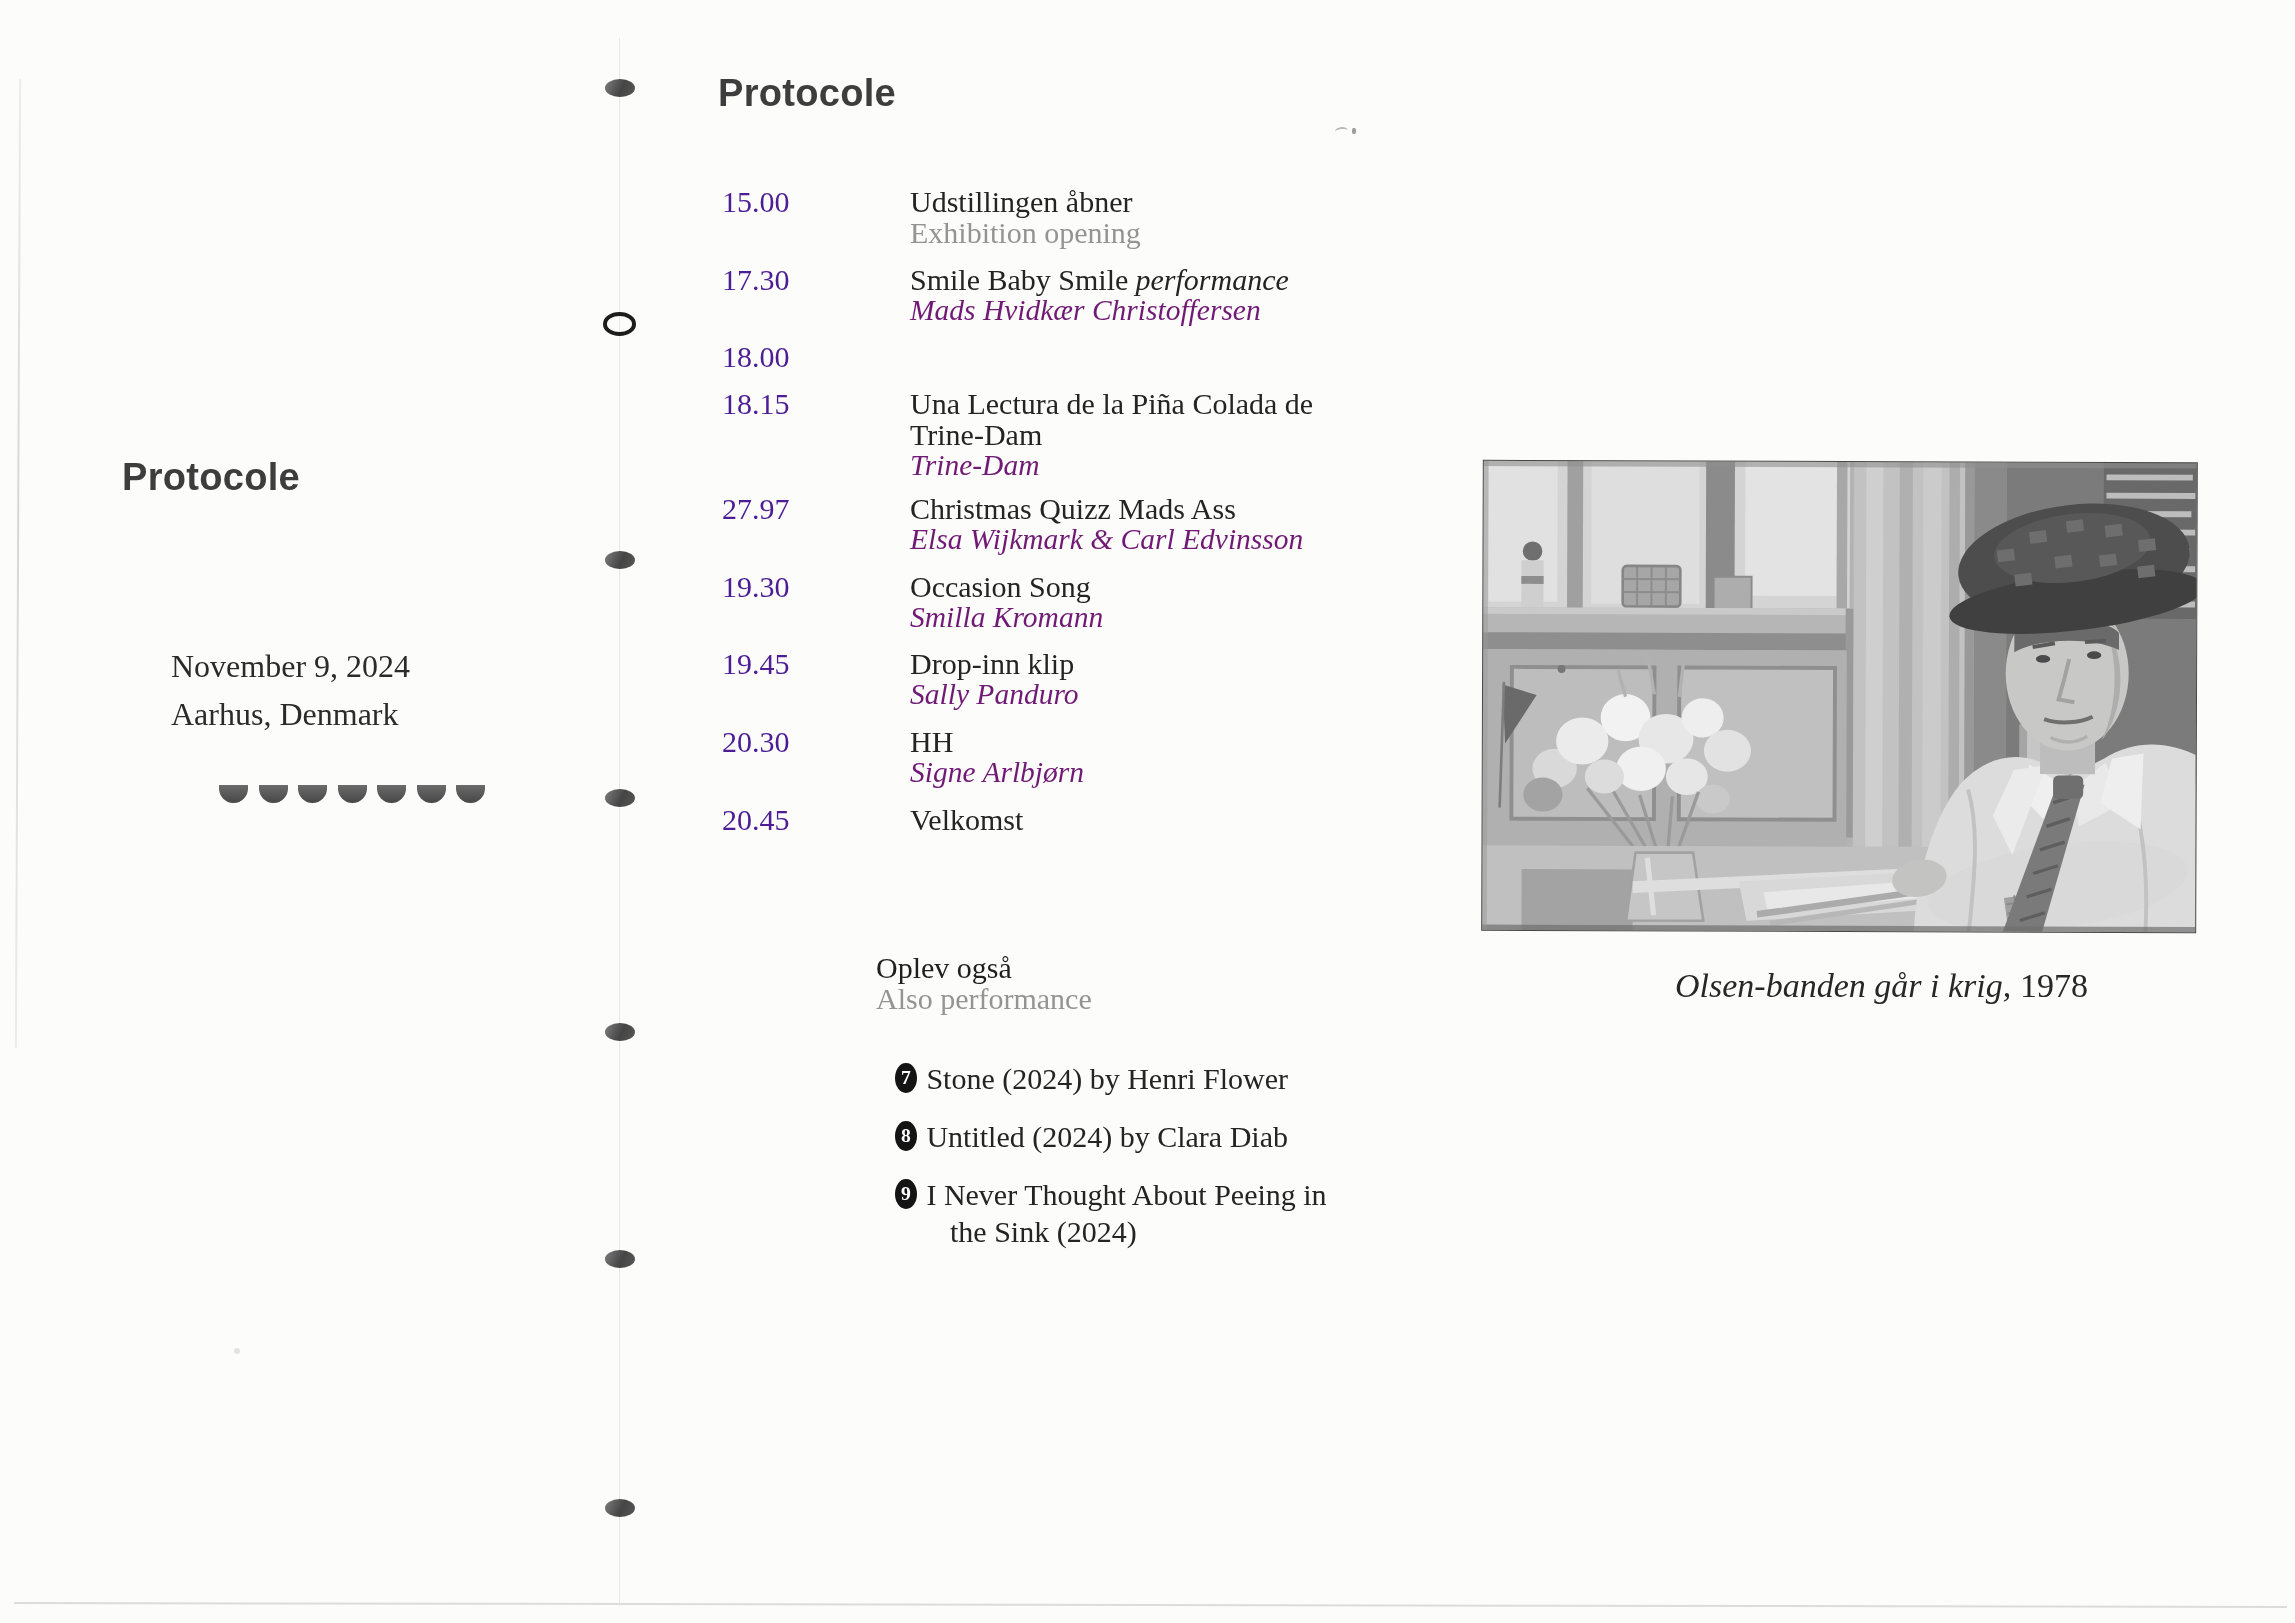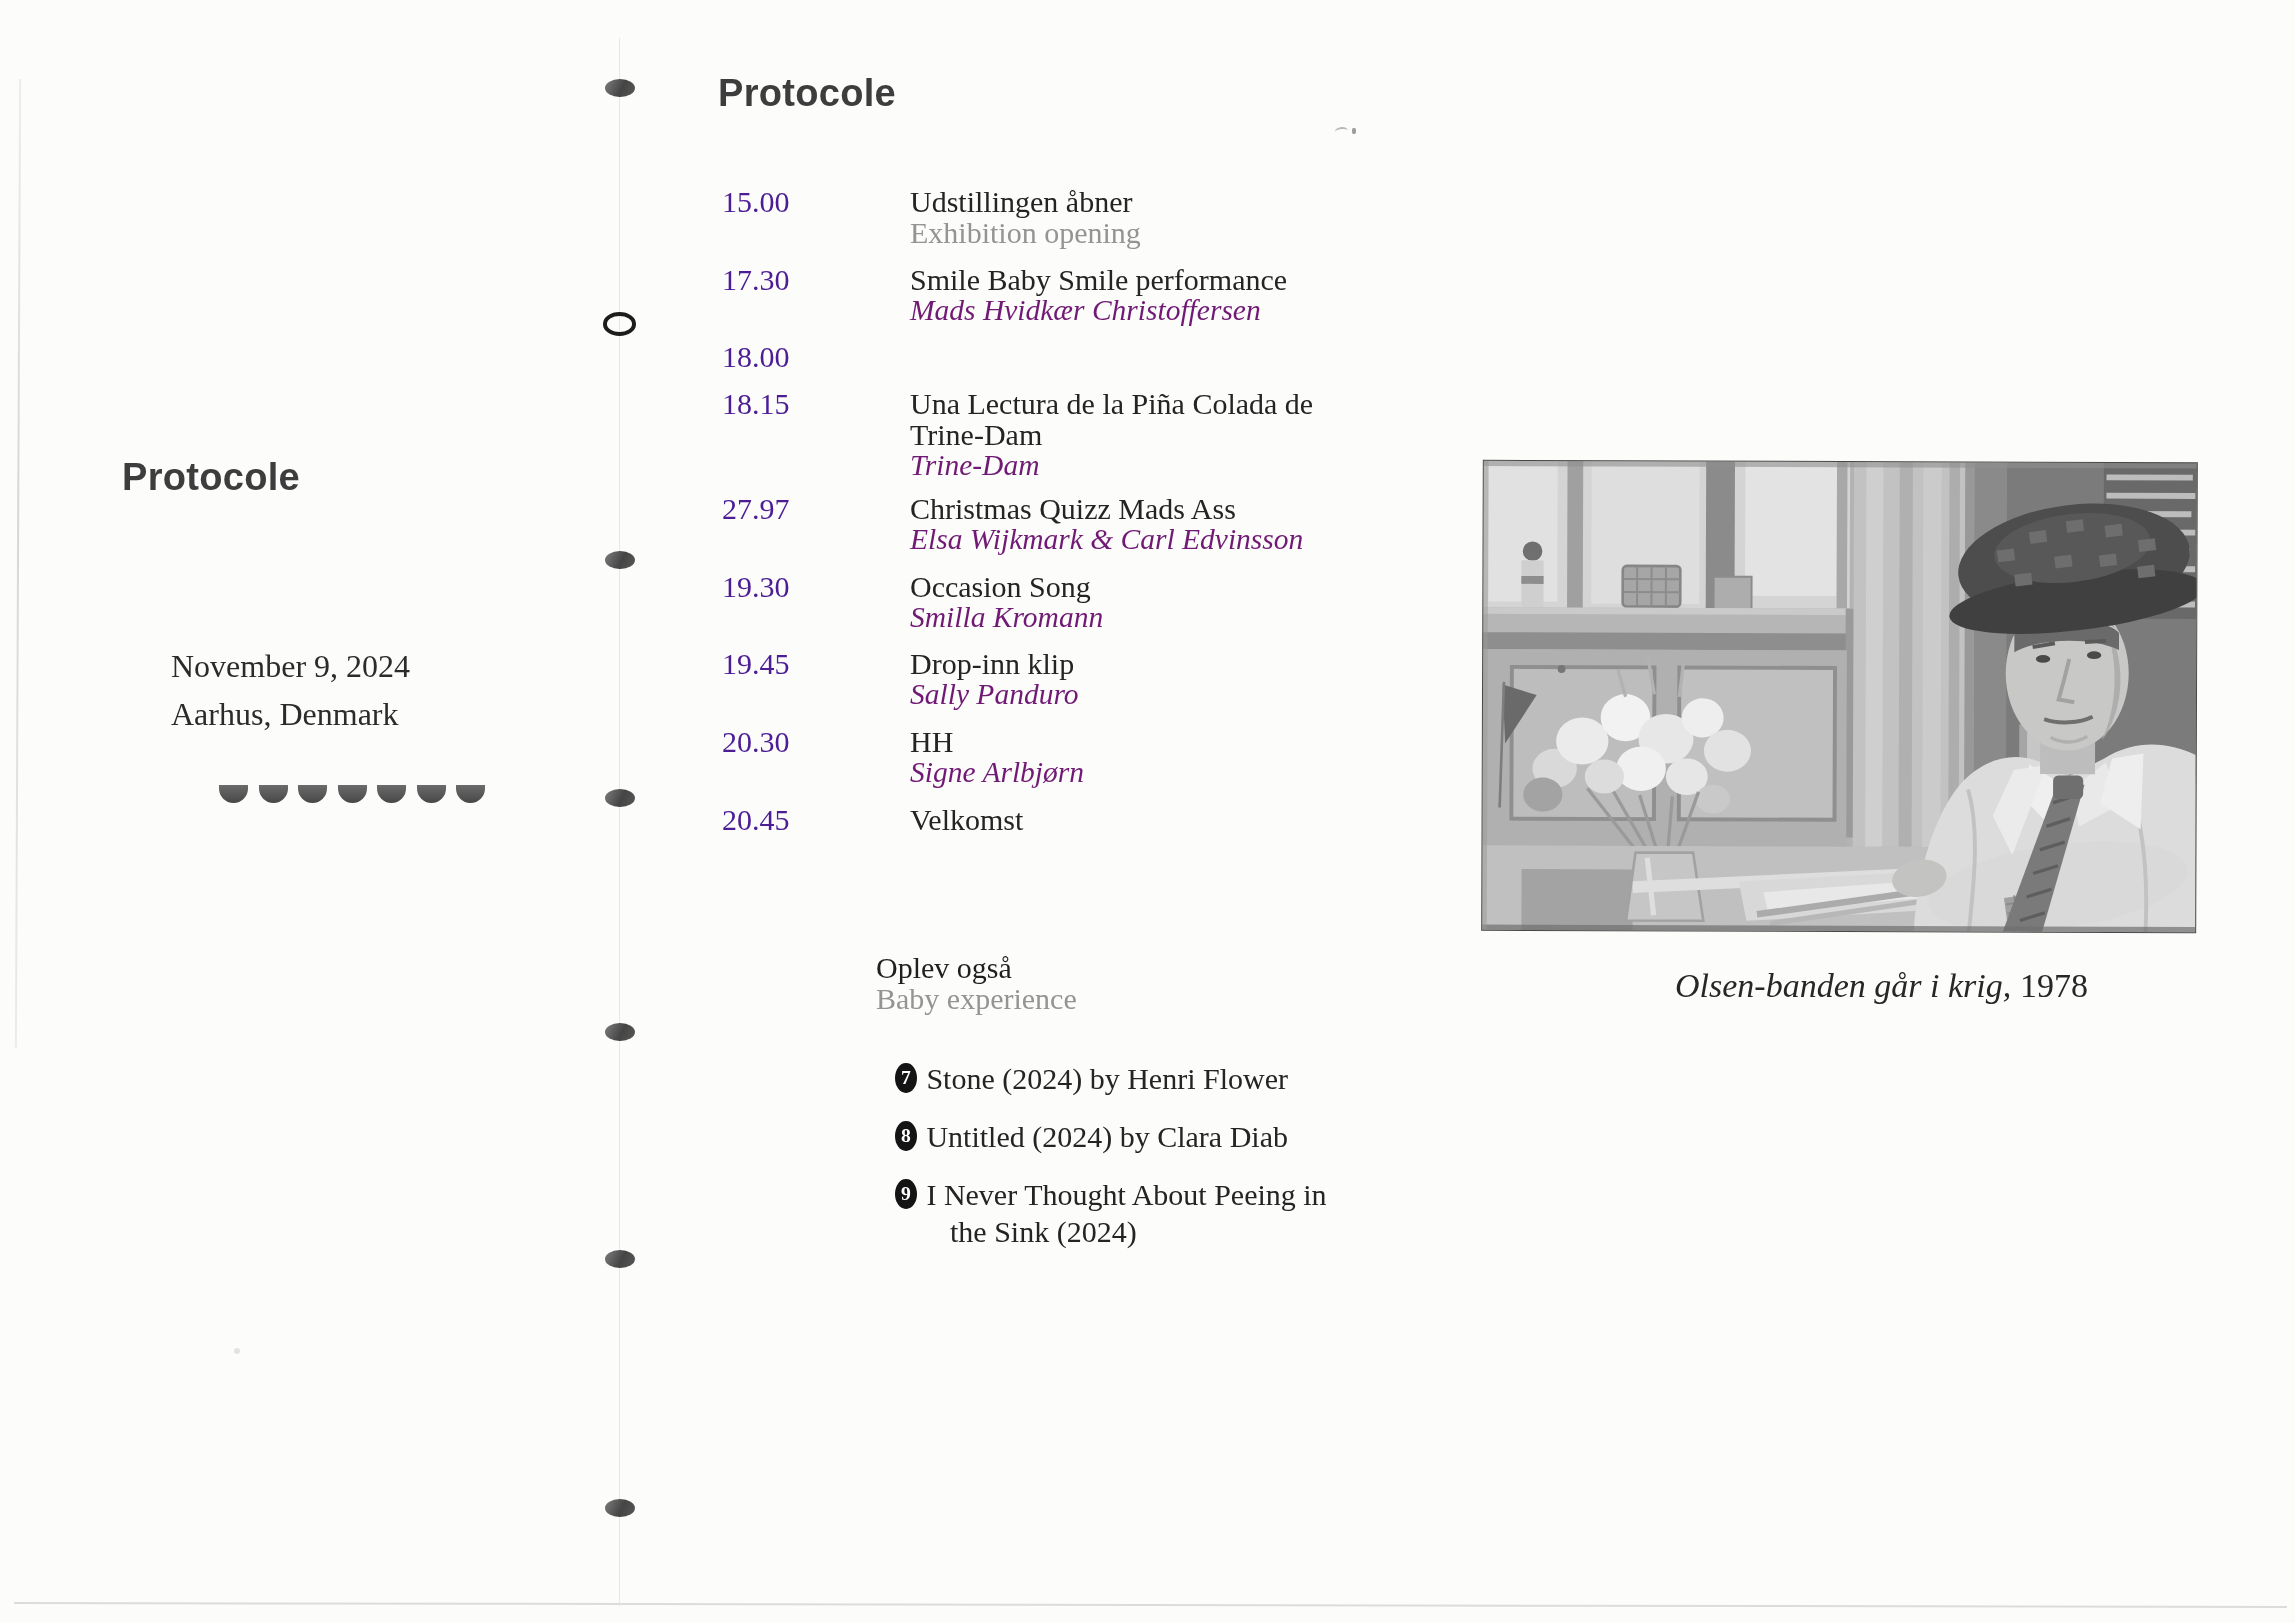--- a/index.html
+++ b/index.html
@@ -43,21 +43,21 @@
     background:linear-gradient(#6b6b6b,#474747);}
   
   .mid-title{position:absolute;left:718px;top:72px;
     font-family:"Liberation Sans",sans-serif;font-weight:bold;font-size:38px;
     letter-spacing:0.3px;color:#3d3d3d;}
   .schedule{position:absolute;left:722px;top:186px;width:622px;}
   .row{display:flex;margin-bottom:15.7px;}
   .row.tall{margin-bottom:11.8px;}
   .time{flex:0 0 188px;font-size:30px;line-height:31px;color:#4c1d95;}
   .entry{width:425px;font-size:30px;line-height:31px;color:#242424;}
-  .suffix{margin-left:0.24em;}
+  .suffix{font-style:italic;margin-left:0.24em;}
   .trans{color:#949494;}
   .credit{font-style:italic;font-size:29.5px;line-height:31px;color:#701a75;}
   .trans:empty,.credit:empty,.suffix:empty{display:none;}
   .also{position:absolute;left:876px;top:952px;font-size:30px;line-height:31px;}
   .also-en{color:#949494;}
   .explist{position:absolute;left:895px;top:1060px;width:537px;}
   .exp-item{display:flex;gap:9.8px;margin-bottom:21px;font-size:30px;line-height:37px;}
   .bullet{flex:0 0 auto;width:21.6px;height:30px;margin-top:2.6px;border-radius:50%;
     background:#141414;color:#fff;display:flex;align-items:center;justify-content:center;
     font-size:19.6px;font-weight:bold;}
@@ -176,21 +176,21 @@
       <div class="time">20.45</div>
       <div class="entry">
         <div><span>Velkomst</span></div>
 
       </div>
     </div>
   </div>
 
   <div class="also">
     <div>Oplev også</div>
-    <div class="also-en">Baby experience</div>
+    <div class="also-en">Also performance</div>
   </div>
 
   <div class="explist">
     <div class="exp-item">
       <span class="bullet">
           <span>7</span>
         </span>
       <div class="exp-text"><span>Stone (2024) by Henri Flower</span></div>
     </div>
     <div class="exp-item">

